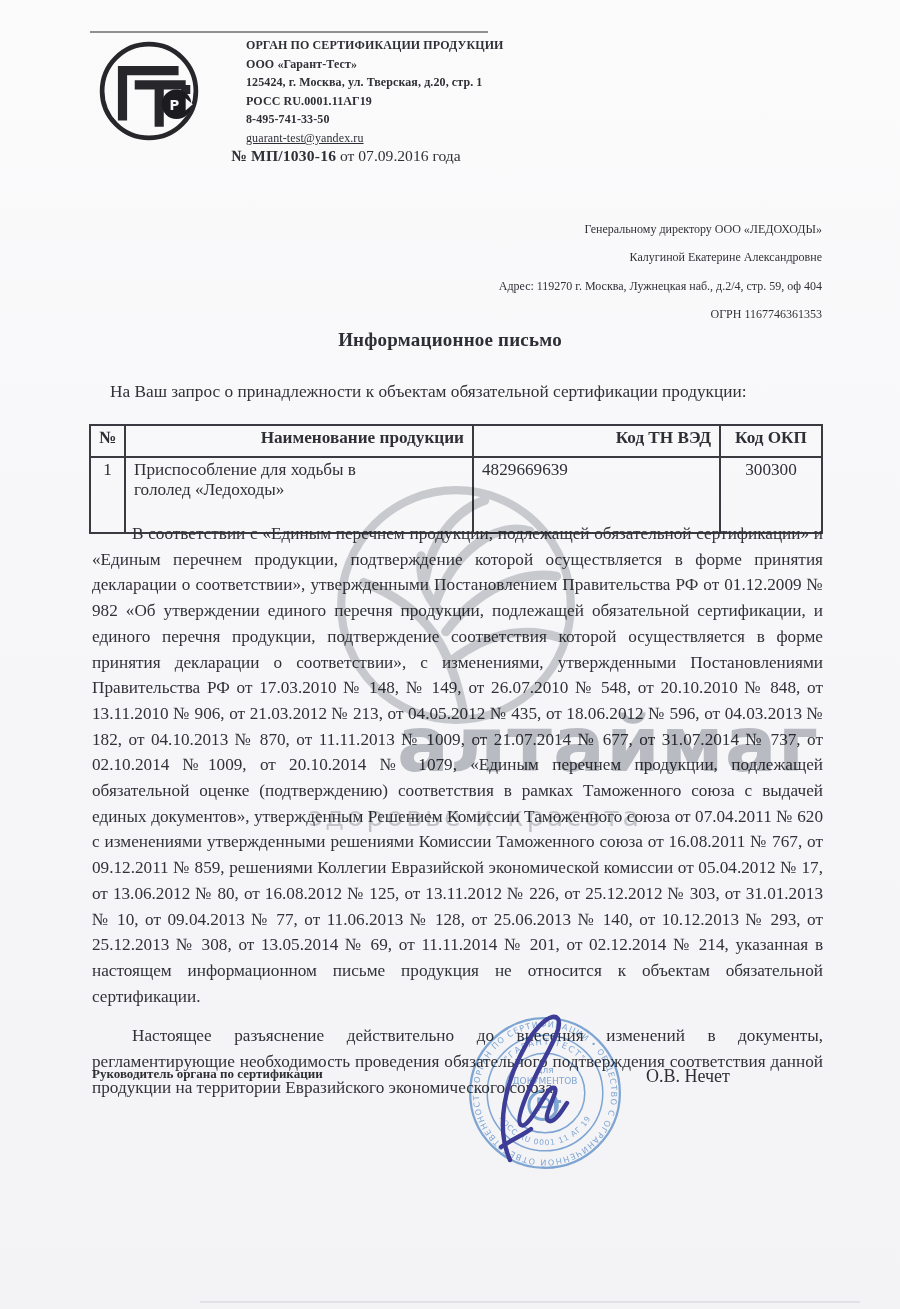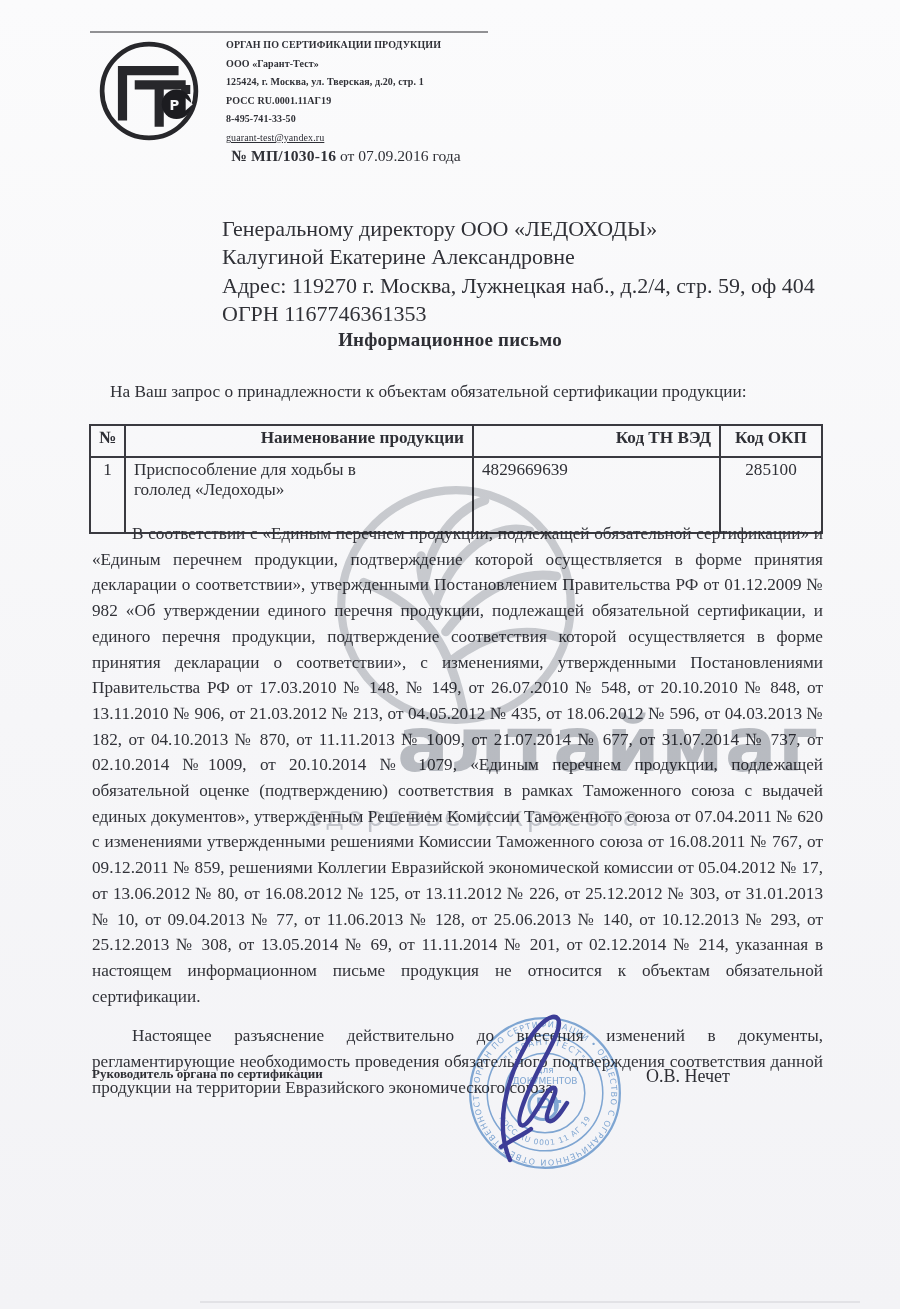--- a/index.html
+++ b/index.html
@@ -10,28 +10,28 @@
     font-family:"Liberation Serif", serif;
     color:#34353b;
     overflow:hidden;
   }
   .abs{position:absolute;}
   .scan-topline{left:90px;top:31px;width:398px;height:2px;background:#6e6e72;opacity:.75;}
   .scan-bottomline{left:200px;top:1301px;width:660px;height:2px;background:#e2e2e6;}
 
   
   .logo{left:95px;top:37px;width:108px;height:106px;}
-  .org-block{left:226px;top:36px;width:360px;font-weight:bold;font-size:10px;line-height:18.6px;letter-spacing:.1px;color:#2f3036;}
+  .org-block{left:246px;top:36px;width:360px;font-weight:bold;font-size:12px;line-height:18.6px;letter-spacing:.1px;color:#2f3036;}
   .org-email{font-weight:normal;}
   .org-email a{color:#2d2e35;text-decoration:underline;margin-top:6px;}
   .ref-line{left:231px;top:147px;font-size:15.6px;color:#303137;}
   .ref-line b{letter-spacing:.2px;}
 
   
-  .addressee{right:78px;top:215px;width:600px;text-align:left;font-size:22px;line-height:28.4px;color:#303137;}
+  .addressee{right:78px;top:215px;width:600px;text-align:right;font-size:12px;line-height:28.4px;color:#303137;}
 
   .doc-title{left:0;top:329px;width:900px;text-align:center;font-weight:bold;font-size:19px;letter-spacing:.2px;color:#2e2f35;}
   .intro{left:92px;top:382px;width:732px;font-size:17.3px;text-indent:18px;color:#313238;}
 
   
   table.doc-table{left:89px;top:424px;position:absolute;border-collapse:collapse;table-layout:fixed;width:732px;font-size:17.2px;color:#2f3036;}
   .doc-table td,.doc-table th{border:2px solid #3a3a40;padding:2px 8px;vertical-align:top;overflow:hidden;}
   .doc-table th{font-weight:bold;text-align:right;height:26px;}
   .doc-table .c{text-align:center;}
   .doc-table td{height:70px;}
@@ -106,21 +106,21 @@
       <th class="c">№</th>
       <th>Наименование продукции</th>
       <th>Код ТН ВЭД</th>
       <th class="c">Код ОКП</th>
     </tr>
     <tr>
       <td class="c">1</td>
       <td class="pre">Приспособление для ходьбы в
 гололед «Ледоходы»</td>
       <td>4829669639</td>
-      <td class="c">285100</td>
+      <td class="c">300300</td>
     </tr>
   </tbody>
     </table>
 
   <div class="abs bodytext">
     <p>В соответствии с «Единым перечнем продукции, подлежащей обязательной сертификации» и «Единым перечнем продукции, подтверждение которой осуществляется в форме принятия декларации о соответствии», утвержденными Постановлением Правительства РФ от 01.12.2009 № 982 «Об утверждении единого перечня продукции, подлежащей обязательной сертификации, и единого перечня продукции, подтверждение соответствия которой осуществляется в форме принятия декларации о соответствии», с изменениями, утвержденными Постановлениями Правительства РФ от 17.03.2010 № 148, № 149, от 26.07.2010 № 548, от 20.10.2010 № 848, от 13.11.2010 № 906, от 21.03.2012 № 213, от 04.05.2012 № 435, от 18.06.2012 № 596, от 04.03.2013 № 182, от 04.10.2013 № 870, от 11.11.2013 № 1009, от 21.07.2014 № 677, от 31.07.2014 № 737, от 02.10.2014 №1009, от 20.10.2014 № 1079, «Единым перечнем продукции, подлежащей обязательной оценке (подтверждению) соответствия в рамках Таможенного союза с выдачей единых документов», утвержденным Решением Комиссии Таможенного союза от 07.04.2011 № 620 с изменениями утвержденными решениями Комиссии Таможенного союза от 16.08.2011 № 767, от 09.12.2011 № 859, решениями Коллегии Евразийской экономической комиссии от 05.04.2012 № 17, от 13.06.2012 № 80, от 16.08.2012 № 125, от 13.11.2012 № 226, от 25.12.2012 № 303, от 31.01.2013 № 10, от 09.04.2013 № 77, от 11.06.2013 № 128, от 25.06.2013 № 140, от 10.12.2013 № 293, от 25.12.2013 № 308, от 13.05.2014 № 69, от 11.11.2014 № 201, от 02.12.2014 № 214, указанная в настоящем информационном письме продукция не относится к объектам обязательной сертификации.</p>
     <p>Настоящее разъяснение действительно до внесения изменений в документы, регламентирующие необходимость проведения обязательного подтверждения соответствия данной продукции на территории Евразийского экономического союза.</p>
   </div>
 
   <svg class="abs wm wm-emblem" viewBox="0 0 240 240">

